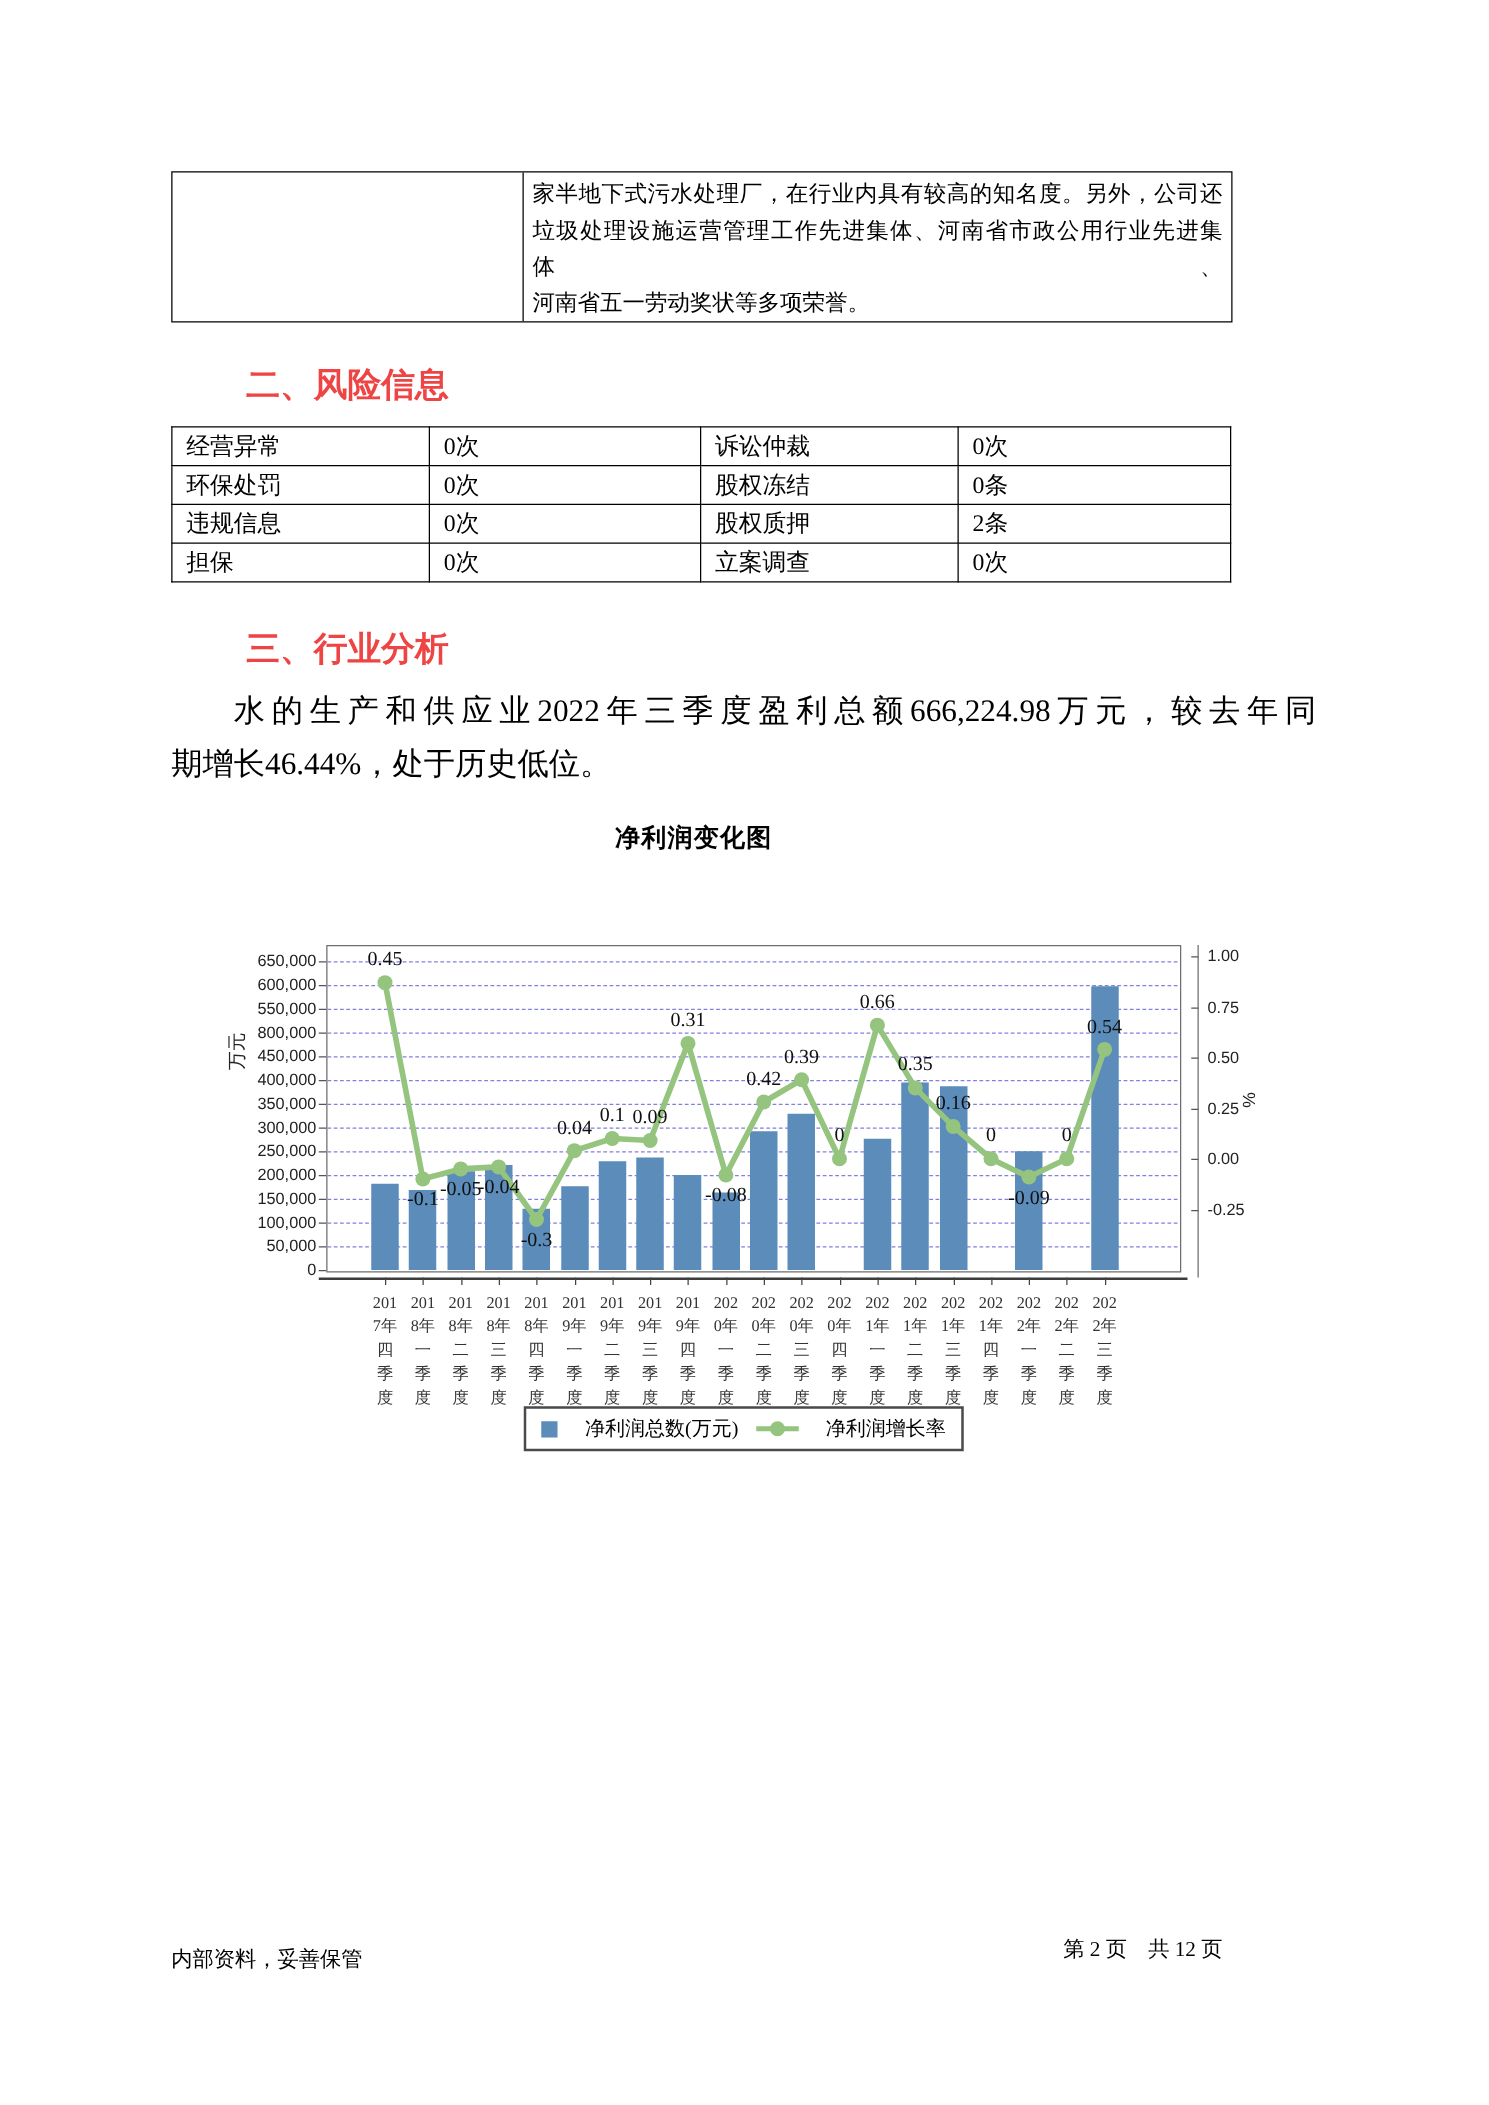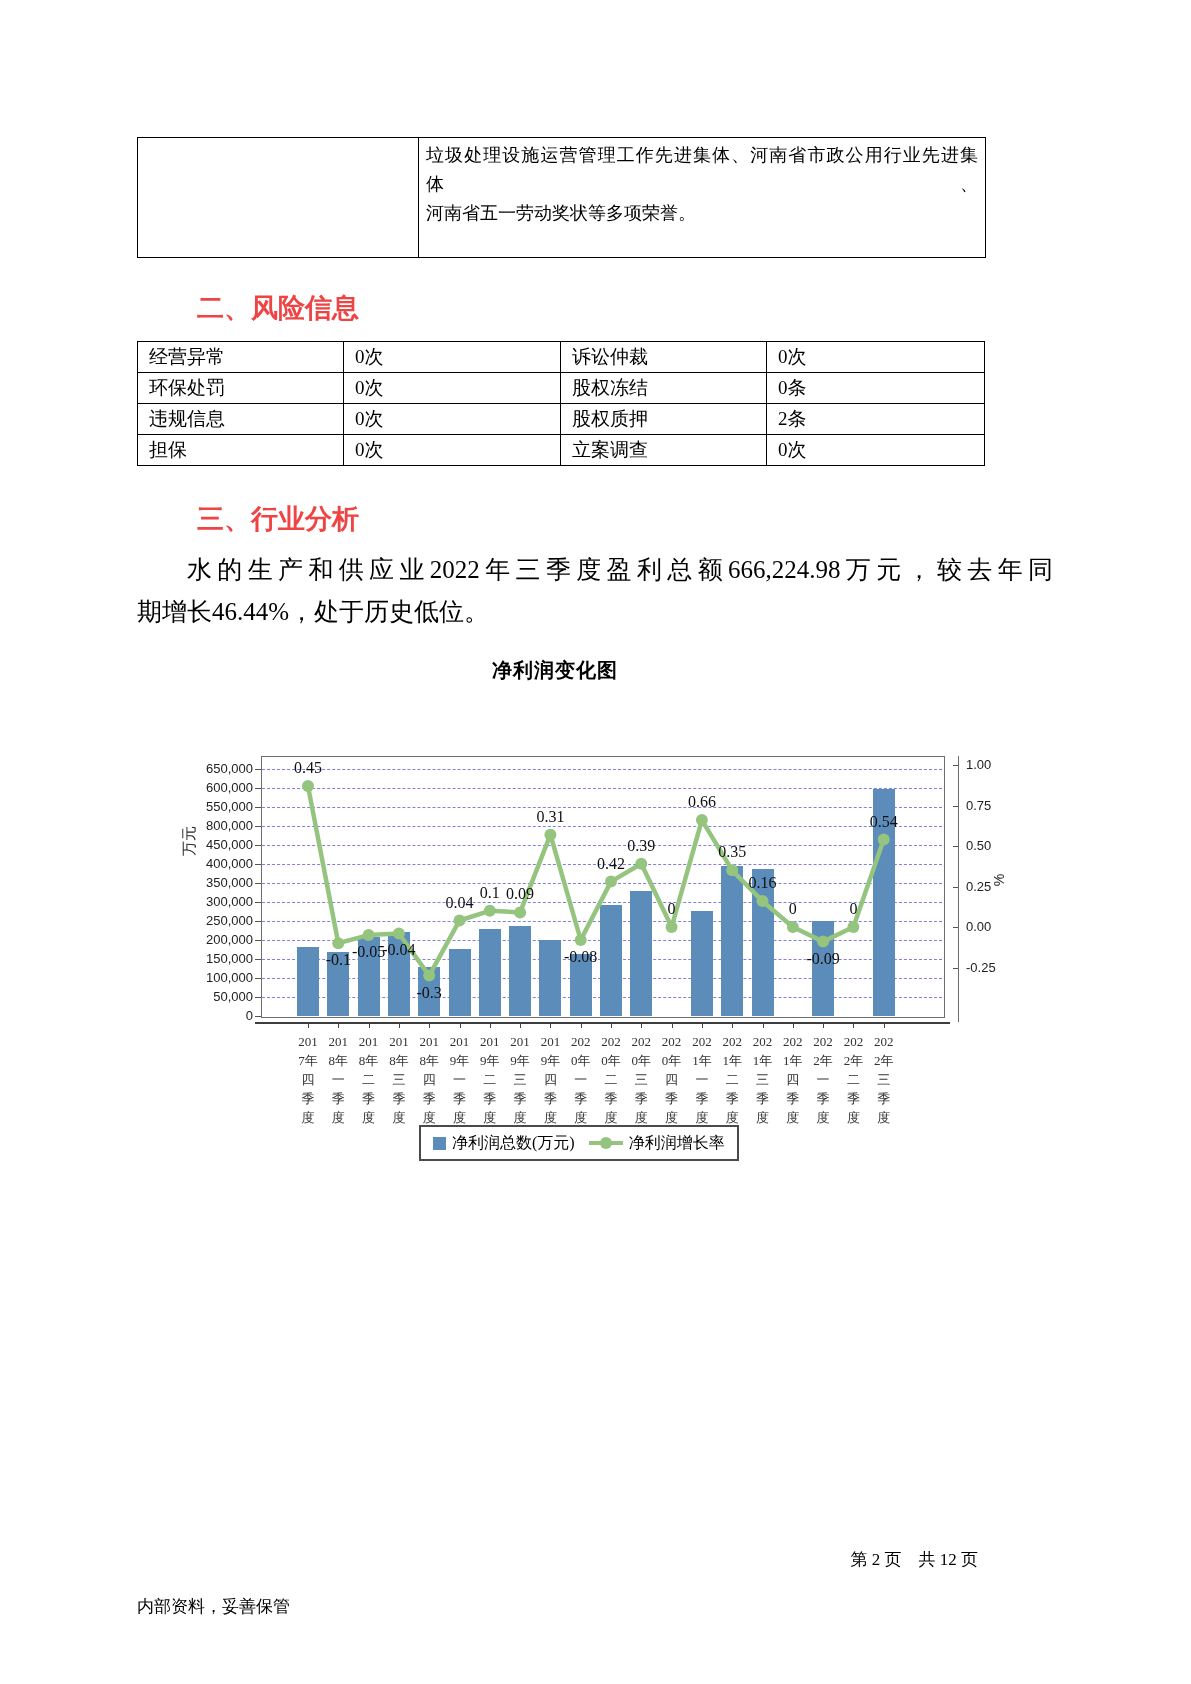--- a/index.html
+++ b/index.html
@@ -24,35 +24,36 @@
   
   .chart-title{left:180px;top:657px;width:750px;text-align:center;font-weight:bold;font-size:20px;letter-spacing:1px;}
   #chart-layer{left:0;top:0;width:1191px;height:1200px;position:absolute;pointer-events:none;}
   .axis-title-left{left:162px;top:830px;width:58px;height:22px;transform:rotate(-90deg);
       font-size:15px;text-align:center;color:#222;}
   .axis-title-right{left:986px;top:870px;width:30px;height:20px;transform:rotate(-90deg);
       font-size:14px;text-align:center;color:#222;font-family:"Liberation Sans",sans-serif;}
   
   .legend{left:419px;top:1125px;height:32px;display:inline-flex;align-items:center;gap:14px;
       border:2px solid #4a4a4a;padding:0 12px;font-size:16px;background:#fff;}
-  .legend .item{display:inline-flex;align-items:center;gap:6px;}
+  .legend .item{display:inline-flex;align-items:center;gap:22px;}
   .sw-bar{width:13px;height:13px;background:#5b8cba;display:inline-block;}
   .sw-line{width:34px;height:12px;position:relative;display:inline-block;}
   .sw-line .ln{position:absolute;left:0;top:4px;width:34px;height:4px;background:#94c47e;}
   .sw-line .dt{position:absolute;left:11px;top:0;width:12px;height:12px;border-radius:50%;background:#94c47e;}
   
-  .footer-l{left:137px;top:1595px;font-family:Liberation Mono, monospace;font-size:17px;}
+  .footer-l{left:137px;top:1556px;font-family:Liberation Mono, monospace;font-size:17px;}
   .footer-r{right:213px;top:1548px;font-size:17px;}
 </style>
 </head>
 <body>
 
 <div class="abs top-table">
   <div class="cell-l"></div>
   <div class="cell-r">
+    <div class="jline">家半地下式污水处理厂，在行业内具有较高的知名度。另外，公司还</div>
     <div class="jline">垃圾处理设施运营管理工作先进集体、河南省市政公用行业先进集体、</div>
     <div>河南省五一劳动奖状等多项荣誉。</div>
   </div>
 </div>
 
 <div class="abs h2 risk">二、风险信息</div>
 
 <table class="abs risk-table">
   <colgroup>
       <col style="width:206px">

